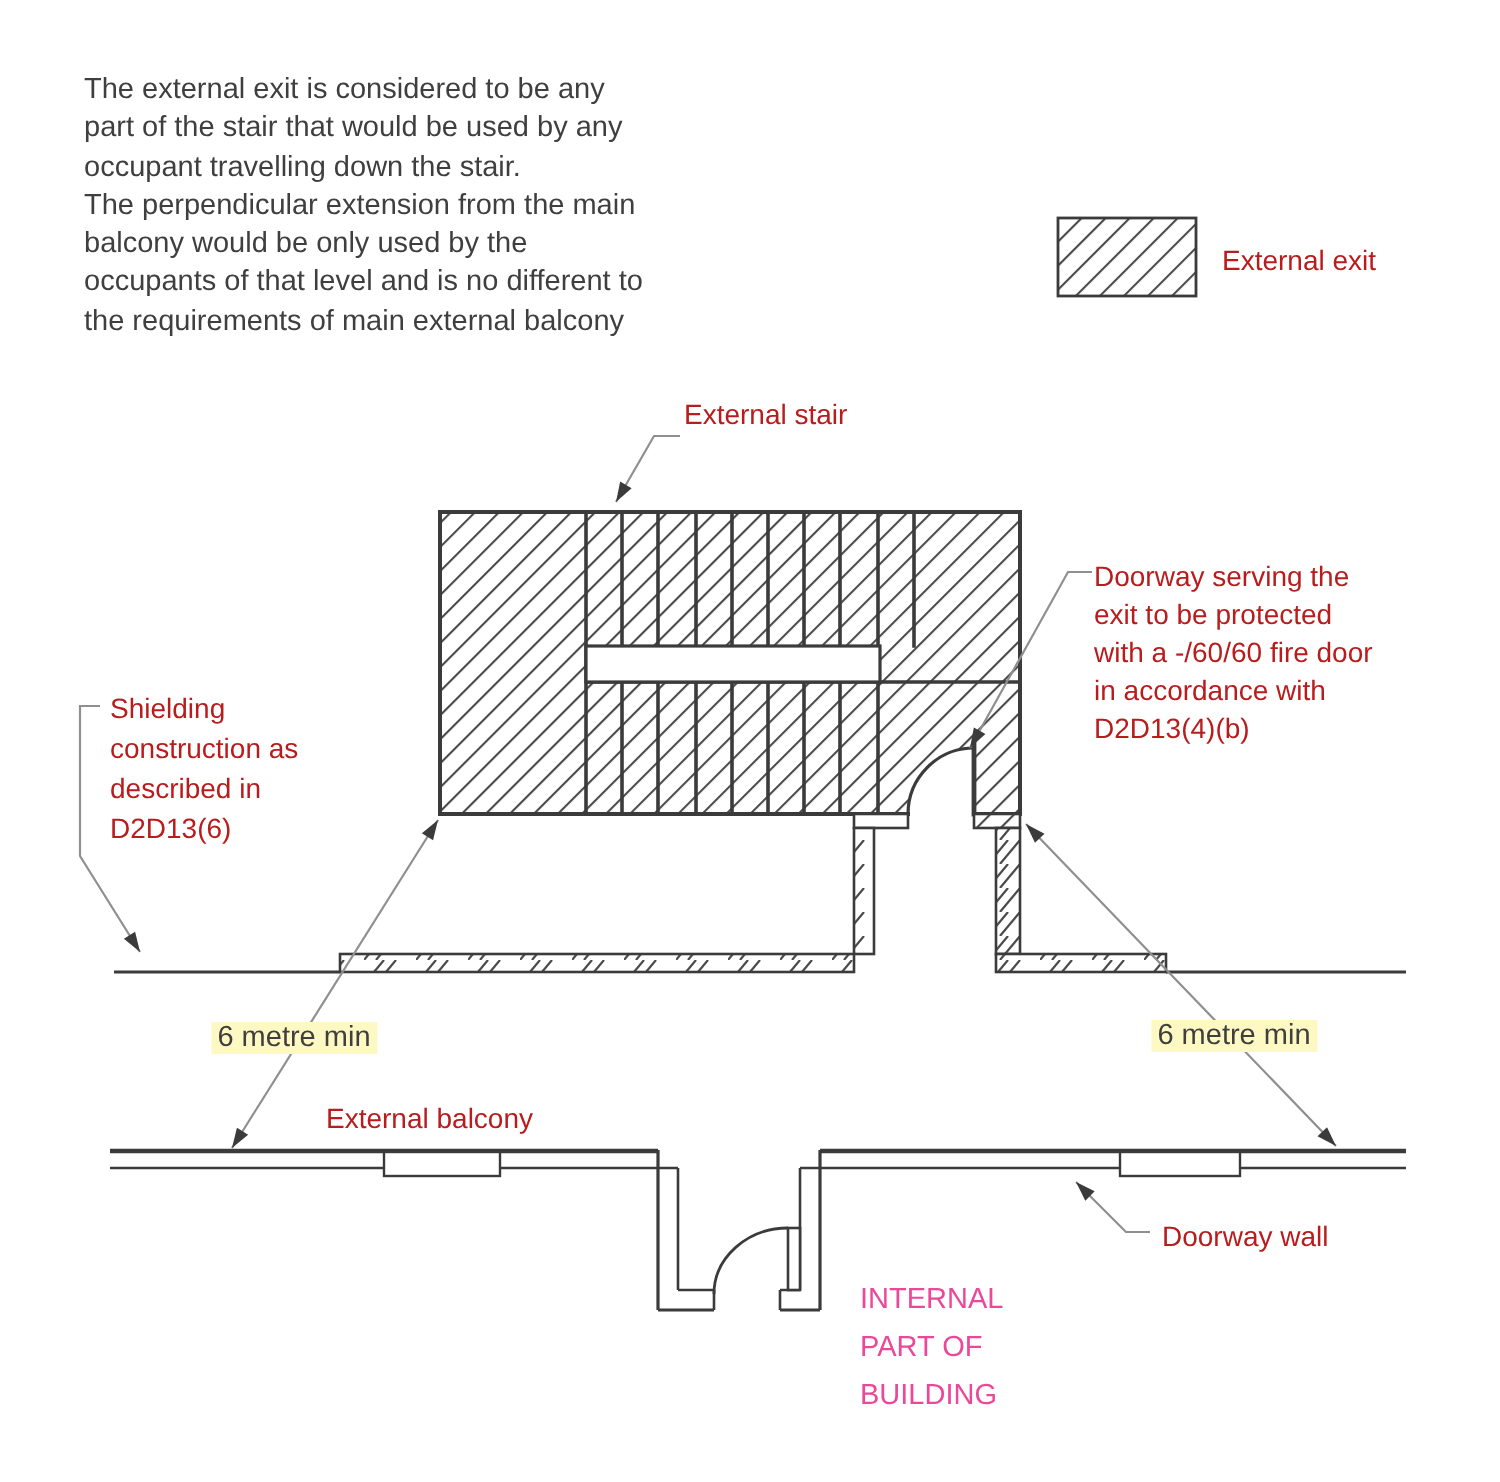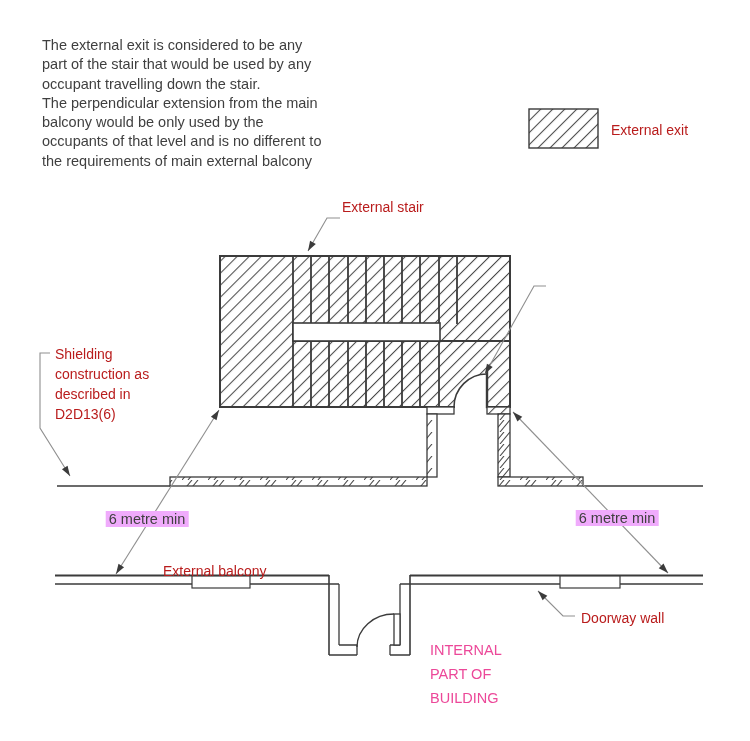--- a/index.html
+++ b/index.html
@@ -2,21 +2,21 @@
 <html><head>
 <meta charset="utf-8">
 <style>
   html,body{margin:0;padding:0;background:#ffffff;}
   #page{position:relative;width:736px;height:741px;background:#ffffff;overflow:hidden;
         font-family:"Liberation Sans", sans-serif;color:#3f3f3f;}
   #diagram-svg{position:absolute;left:0;top:0;}
   .txt{position:absolute;white-space:pre-line;font-size:14.5px;line-height:19.3px;color:#3f3f3f;}
   .lbl{position:absolute;white-space:pre-line;font-size:14px;line-height:19px;color:#b91c1c;}
   .dist{position:absolute;font-size:14.5px;line-height:16px;color:#3f3f3f;
-        background:#f0abfc;padding:0 3px;transform:translate(-50%,-50%);}
+        background:#fef9c3;padding:0 3px;transform:translate(-50%,-50%);}
   .caps{position:absolute;font-size:14.5px;line-height:24px;color:#ec4899;white-space:pre-line;}
 </style>
 </head>
 <body>
 
 <div id="page">
 
   <svg id="diagram-svg" width="750" height="741" viewBox="0 0 750 741" xmlns="http://www.w3.org/2000/svg">
     <defs>
       <pattern id="hatch" width="8.5" height="8.5" patternUnits="userSpaceOnUse" patternTransform="rotate(-45)">
@@ -103,31 +103,36 @@
 occupant travelling down the stair.
 The perpendicular extension from the main
 balcony would be only used by the
 occupants of that level and is no different to
 the requirements of main external balcony</div>
 
   <div class="lbl" style="left:611px;top:121px;">External exit</div>
 
   <div class="lbl" style="left:342px;top:198px;">External stair</div>
 
+  <div class="lbl" style="left:547px;top:279px;">Doorway serving the
+exit to be protected
+with a -/60/60 fire door
+in accordance with
+D2D13(4)(b)</div>
 
   <div class="lbl" style="left:55px;top:344px;line-height:20px;">Shielding
 construction as
 described in
 D2D13(6)</div>
 
   <div class="dist" style="left:147px;top:519px;">6 metre min</div>
 
   <div class="dist" style="left:617px;top:518px;">6 metre min</div>
 
-  <div class="lbl" style="left:163px;top:550px;margin-top:12px;">External balcony</div>
+  <div class="lbl" style="left:163px;top:550px;">External balcony</div>
 
   <div class="lbl" style="left:581px;top:609px;">Doorway wall</div>
 
   <div class="caps" style="left:430px;top:638px;">INTERNAL
 PART OF
 BUILDING</div>
 
 </div>
 
 </body></html>

